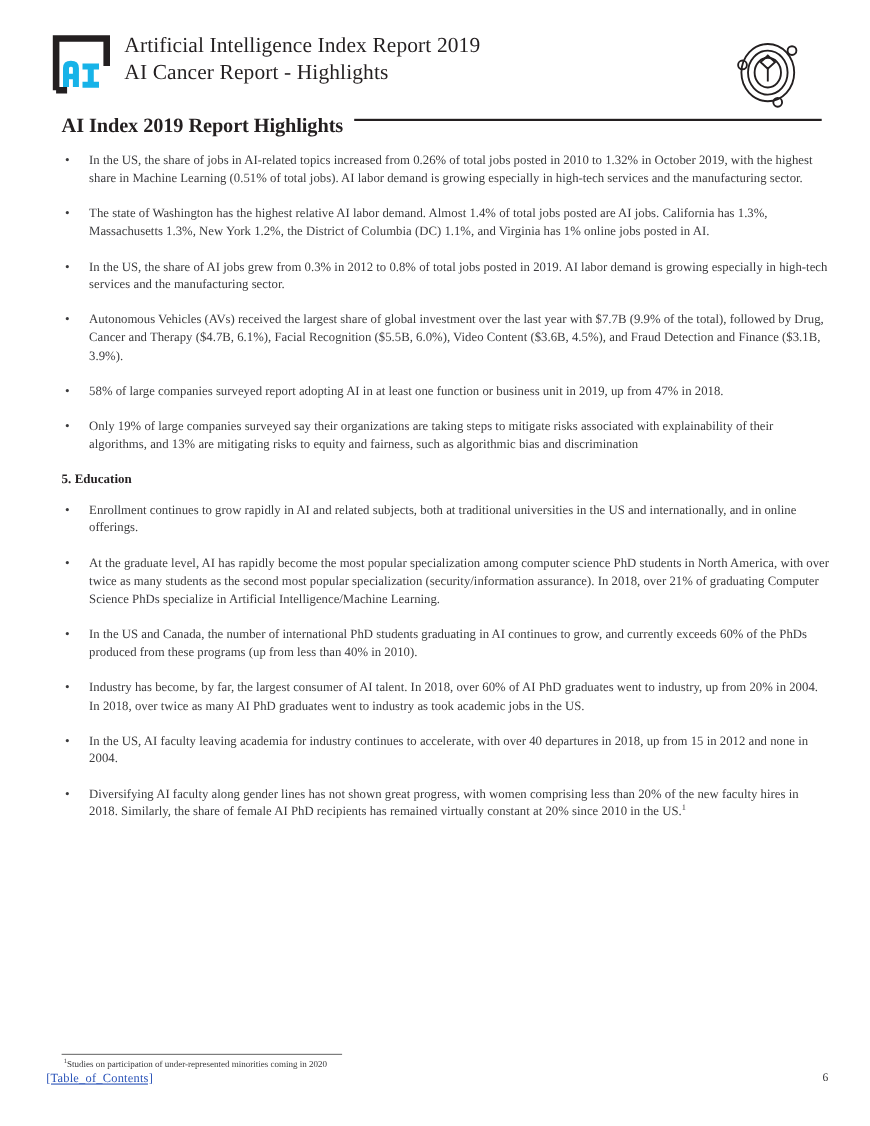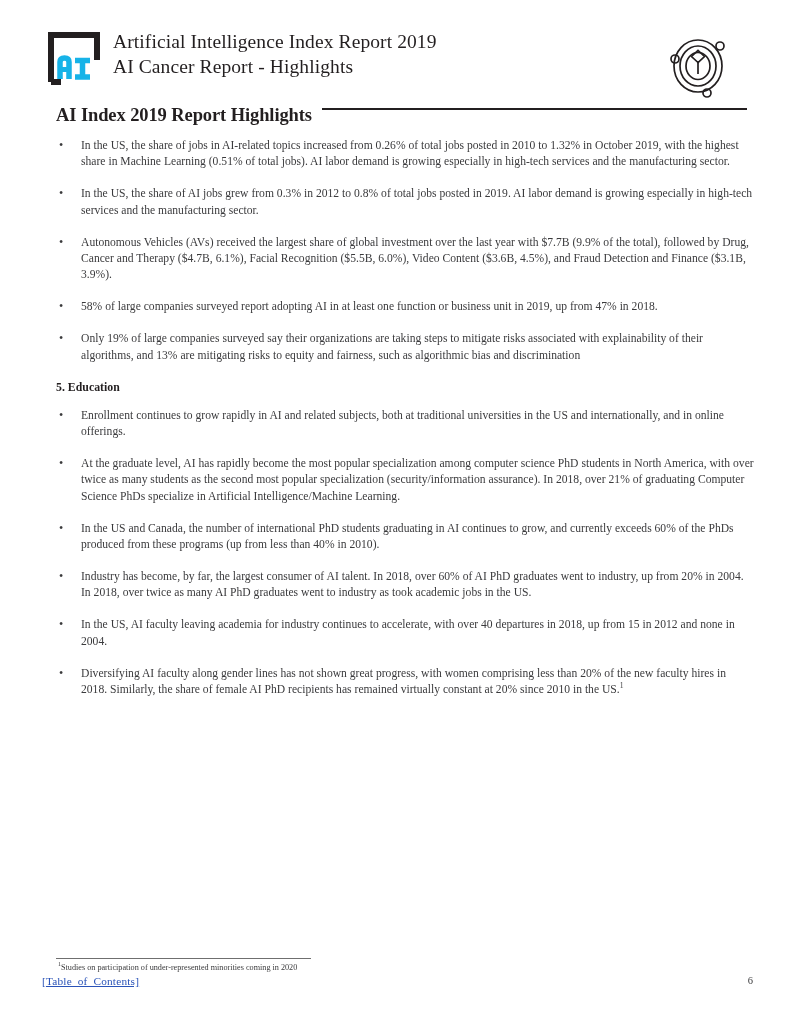--- a/index.html
+++ b/index.html
@@ -210,20 +210,21 @@
 
   <div class="section-heading-wrap">
     <div class="section-heading">AI Index 2019 Report Highlights</div>
     <div class="heading-rule"></div>
   </div>
 
   <div class="body-area">
 
     <ul class="bullets">
       <li>In the US, the share of jobs in AI-related topics increased from 0.26% of total jobs posted in 2010 to 1.32% in October 2019, with the highest share in Machine Learning (0.51% of total jobs). AI labor demand is growing especially in high-tech services and the manufacturing sector.</li>
+      <li>The state of Washington has the highest relative AI labor demand. Almost 1.4% of total jobs posted are AI jobs. California has 1.3%, Massachusetts 1.3%, New York 1.2%, the District of Columbia (DC) 1.1%, and Virginia has 1% online jobs posted in AI.</li>
       <li>In the US, the share of AI jobs grew from 0.3% in 2012 to 0.8% of total jobs posted in 2019. AI labor demand is growing especially in high-tech services and the manufacturing sector.</li>
       <li>Autonomous Vehicles (AVs) received the largest share of global investment over the last year with $7.7B (9.9% of the total), followed by Drug, Cancer and Therapy ($4.7B, 6.1%), Facial Recognition ($5.5B, 6.0%), Video Content ($3.6B, 4.5%), and Fraud Detection and Finance ($3.1B, 3.9%).</li>
       <li class="tight">58% of large companies surveyed report adopting AI in at least one function or business unit in 2019, up from 47% in 2018.</li>
       <li>Only 19% of large companies surveyed say their organizations are taking steps to mitigate risks associated with explainability of their algorithms, and 13% are mitigating risks to equity and fairness, such as algorithmic bias and discrimination</li>
     </ul>
 
     <div class="subsection">5. Education</div>
 
     <ul class="bullets">
       <li>Enrollment continues to grow rapidly in AI and related subjects, both at traditional universities in the US and internationally, and in online offerings.</li>

